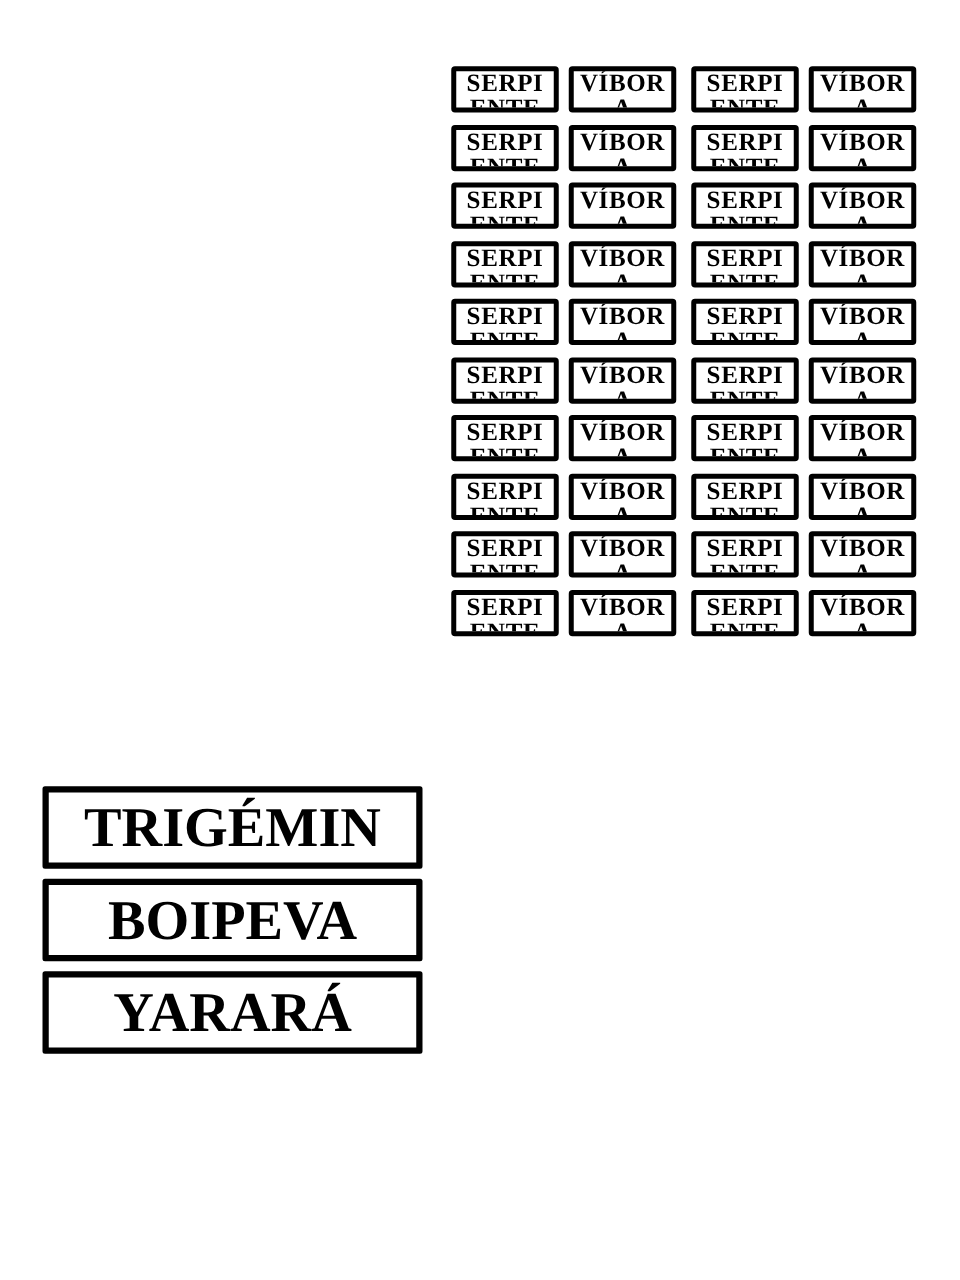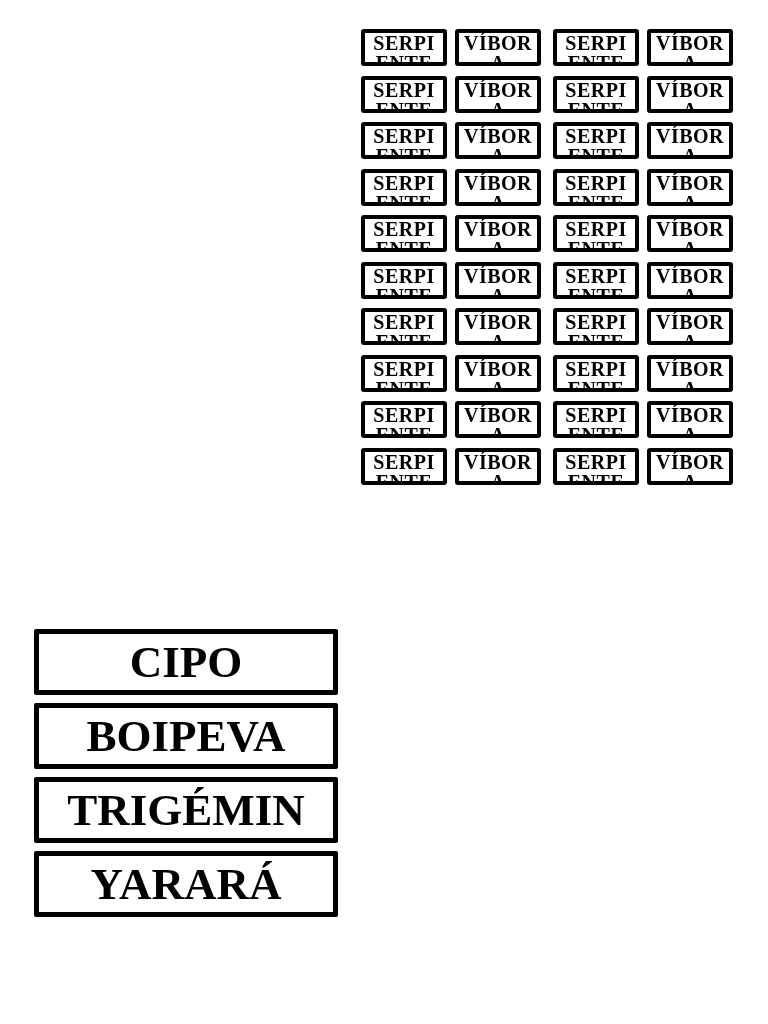--- a/index.html
+++ b/index.html
@@ -9,21 +9,21 @@
     font-family: "Liberation Serif", "DejaVu Serif", serif;
     color: var(--ink, #000000);
   }
   .page {
     position: relative; width: 768px; height: 1024px;
     background: var(--paper, #ffffff);
   }
 
   
   .card-table {
-    position: absolute; top: 29px;
+    position: absolute; top: 53px;
     display: grid;
     grid-template-columns: 86px 86px;
     column-gap: 8px;
     grid-auto-rows: 37px;
     row-gap: 9.5px;
   }
   .card-table.left  { left: 361px; }
   .card-table.right { left: 553px; }
   .card {
     box-sizing: border-box;
@@ -218,25 +218,22 @@
         <span class="l1">SERPI</span>
         <span class="l2">ENTE</span>
       </div>
       <div class="card">
         <span class="l1">VÍBOR</span>
         <span class="l2">A</span>
       </div>
     </div>
   <div class="word-list">
       <div class="word-box">
-        <span>CIPO</span>
+        <span>TRIGÉMIN</span>
       </div>
       <div class="word-box">
         <span>BOIPEVA</span>
       </div>
       <div class="word-box">
-        <span>TRIGÉMIN</span>
-      </div>
-      <div class="word-box">
         <span>YARARÁ</span>
       </div>
     </div>
 </div>
 
 </body></html>

